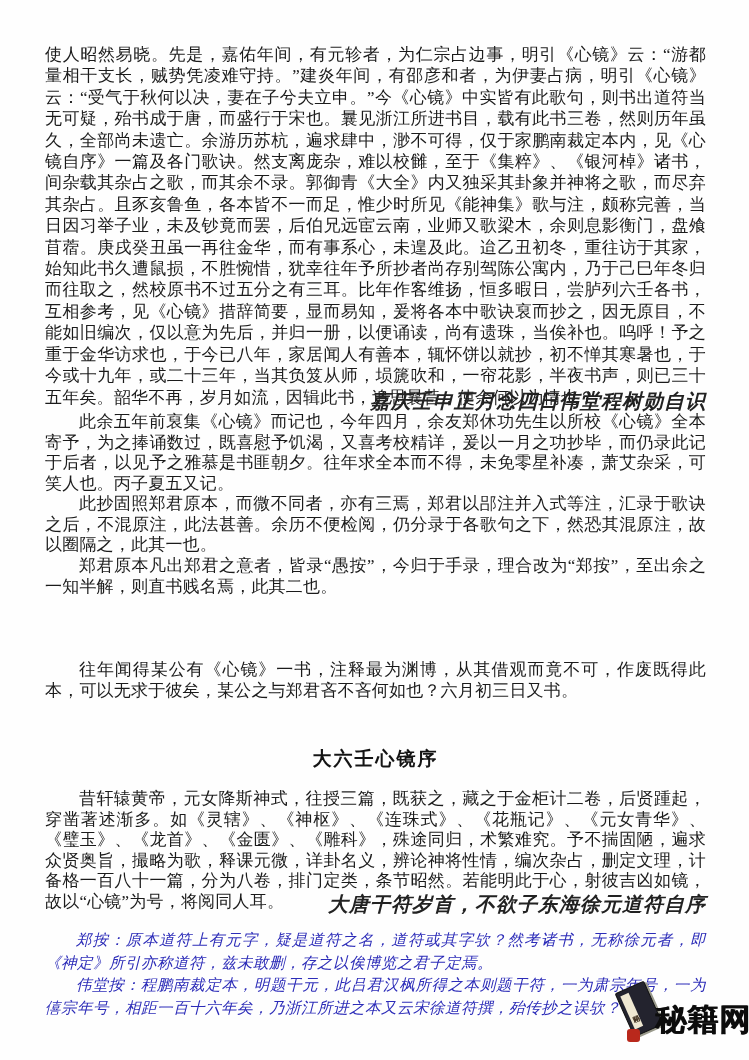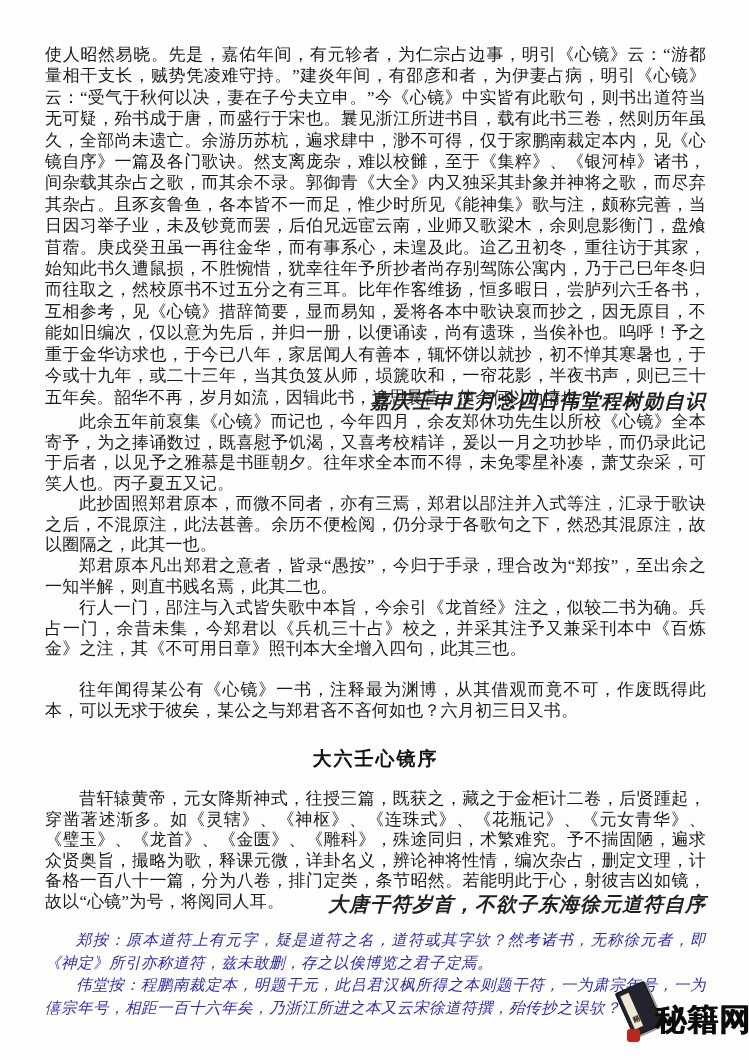--- a/index.html
+++ b/index.html
@@ -116,23 +116,22 @@
   <div class="tblock p1" style="top:44px">使人昭然易晓。先是，嘉佑年间，有元轸者，为仁宗占边事，明引《心镜》云：“游都量相干支长，贼势凭凌难守持。”建炎年间，有邵彦和者，为伊妻占病，明引《心镜》云：“受气于秋何以决，妻在子兮夫立申。”今《心镜》中实皆有此歌句，则书出道符当无可疑，殆书成于唐，而盛行于宋也。曩见浙江所进书目，载有此书三卷，然则历年虽久，全部尚未遗亡。余游历苏杭，遍求肆中，渺不可得，仅于家鹏南裁定本内，见《心镜自序》一篇及各门歌诀。然支离庞杂，难以校雠，至于《集粹》、《银河棹》诸书，间杂载其杂占之歌，而其余不录。郭御青《大全》内又独采其卦象并神将之歌，而尽弃其杂占。且豕亥鲁鱼，各本皆不一而足，惟少时所见《能神集》歌与注，颇称完善，当日因习举子业，未及钞竟而罢，后伯兄远宦云南，业师又歌梁木，余则息影衡门，盘飧苜蓿。庚戌癸丑虽一再往金华，而有事系心，未遑及此。迨乙丑初冬，重往访于其家，始知此书久遭鼠损，不胜惋惜，犹幸往年予所抄者尚存别驾陈公寓内，乃于己巳年冬归而往取之，然校原书不过五分之有三耳。比年作客维扬，恒多暇日，尝胪列六壬各书，互相参考，见《心镜》措辞简要，显而易知，爰将各本中歌诀裒而抄之，因无原目，不能如旧编次，仅以意为先后，并归一册，以便诵读，尚有遗珠，当俟补也。呜呼！予之重于金华访求也，于今已八年，家居闻人有善本，辄怀饼以就抄，初不惮其寒暑也，于今或十九年，或二十三年，当其负笈从师，埙篪吹和，一帘花影，半夜书声，则已三十五年矣。韶华不再，岁月如流，因辑此书，追思曩昔，使余何以为情也？</div>
 
   <div class="sig" style="top:388px">嘉庆壬申正月念四日伟堂程树勋自识</div>
 
   <div class="tblock indent" style="top:412px">此余五年前裒集《心镜》而记也，今年四月，余友郑休功先生以所校《心镜》全本寄予，为之捧诵数过，既喜慰予饥渴，又喜考校精详，爰以一月之功抄毕，而仍录此记于后者，以见予之雅慕是书匪朝夕。往年求全本而不得，未免零星补凑，萧艾杂采，可笑人也。丙子夏五又记。</div>
 
   <div class="tblock indent" style="top:556px">郑君原本凡出郑君之意者，皆录“愚按”，今归于手录，理合改为“郑按”，至出余之一知半解，则直书贱名焉，此其二也。</div>
 
   <div class="tblock indent" style="top:494px">此抄固照郑君原本，而微不同者，亦有三焉，郑君以郘注并入式等注，汇录于歌诀之后，不混原注，此法甚善。余历不便检阅，仍分录于各歌句之下，然恐其混原注，故以圈隔之，此其一也。</div>
 
-  <div class="tblock indent" style="top:598px">行人一门，郘注与入式皆失歌中本旨，今余引《龙首经》注之，似较二书为确。兵占一门，余昔未集，今郑君以《兵机三十占》校之，并采其注予又兼采刊本中《百炼金》之注，其《不可用日章》照刊本大全增入四句，此其三也。</div>
 
-  <div class="tblock indent" style="top:680px">往年闻得某公有《心镜》一书，注释最为渊博，从其借观而竟不可，作废既得此本，可以无求于彼矣，某公之与郑君吝不吝何如也？六月初三日又书。</div>
+  <div class="tblock indent" style="top:660px">往年闻得某公有《心镜》一书，注释最为渊博，从其借观而竟不可，作废既得此本，可以无求于彼矣，某公之与郑君吝不吝何如也？六月初三日又书。</div>
 
   <div class="doc-title" style="top:746px">大六壬心镜序</div>
 
   <div class="tblock indent" style="top:789px">昔轩辕黄帝，元女降斯神式，往授三篇，既获之，藏之于金柜计二卷，后贤踵起，穿凿著述渐多。如《灵辖》、《神枢》、《连珠式》、《花瓶记》、《元女青华》、《璧玉》、《龙首》、《金匮》、《雕科》，殊途同归，术繁难究。予不揣固陋，遍求众贤奥旨，撮略为歌，释课元微，详卦名义，辨论神将性情，编次杂占，删定文理，计备格一百八十一篇，分为八卷，排门定类，条节昭然。若能明此于心，射彼吉凶如镜，故以“心镜”为号，将阅同人耳。</div>
 
   <div class="sig" style="top:891px">大唐干符岁首，不欲子东海徐元道符自序</div>
 
   <div class="note" style="top:929px; color:#2c2cb8">郑按：原本道符上有元字，疑是道符之名，道符或其字欤？然考诸书，无称徐元者，即《神定》所引亦称道符，兹未敢删，存之以俟博览之君子定焉。</div>
 
   <div class="note" style="top:974px; color:#2c2cb8">伟堂按：程鹏南裁定本，明题干元，此吕君汉枫所得之本则题干符，一为肃宗年号，一为僖宗年号，相距一百十六年矣，乃浙江所进之本又云宋徐道符撰，殆传抄之误欤？</div>

